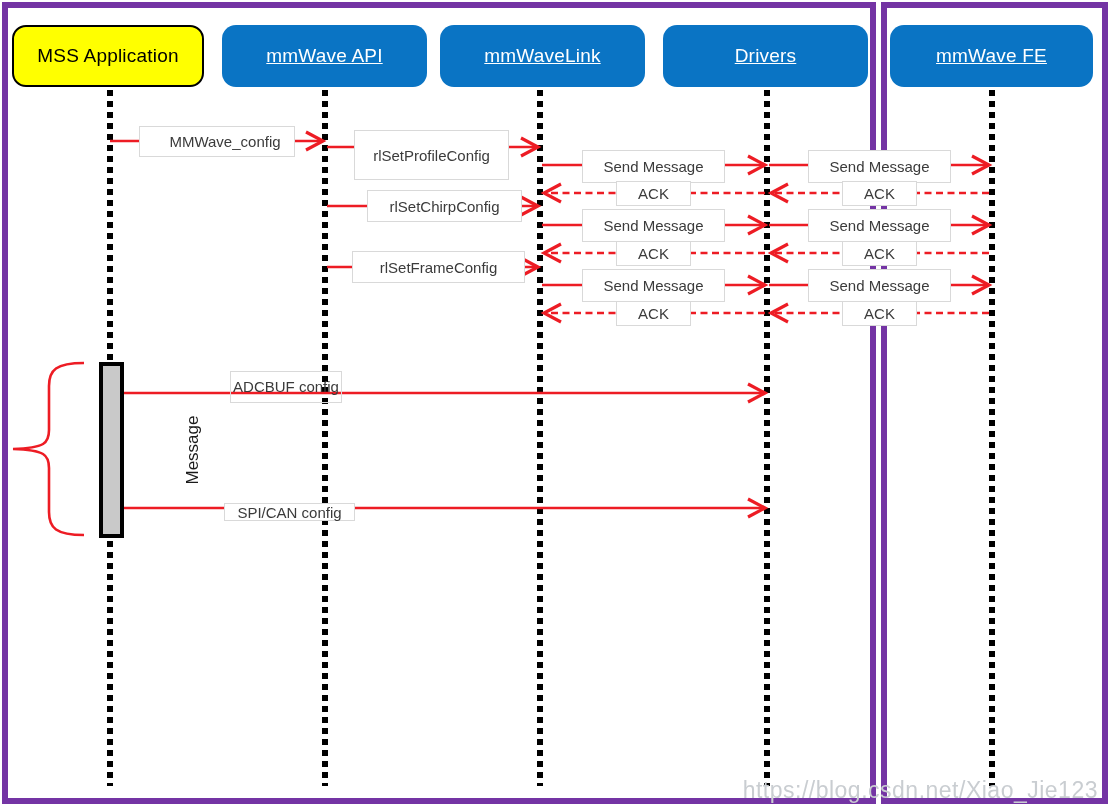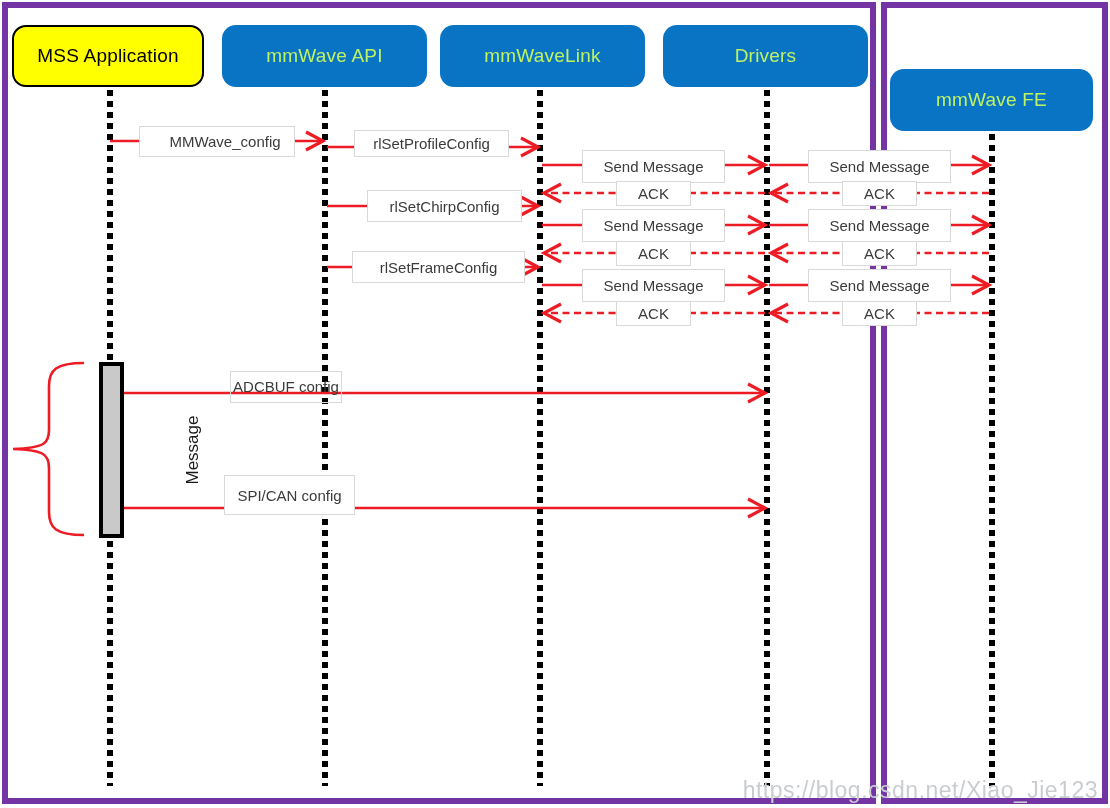--- a/index.html
+++ b/index.html
@@ -10,21 +10,21 @@
   .frame{position:absolute;border:6px solid #7434A4;background:transparent;z-index:1;}
   .frame.left{left:2px;top:2px;width:874px;height:802px;box-sizing:border-box;}
   .frame.right{left:881px;top:2px;width:227px;height:802px;box-sizing:border-box;}
 
   .pbox{
     position:absolute;top:25px;height:62px;border-radius:14px;z-index:3;
     display:flex;align-items:center;justify-content:center;
     font-size:19px;letter-spacing:.2px;box-sizing:border-box;
   }
   .pbox.yellow{background:#FFFF00;border:2px solid #000;color:#000;}
-  .pbox.blue{background:#0A74C4;color:#bef264;}
+  .pbox.blue{background:#0A74C4;color:#ffffff;text-decoration:underline;}
 
   .lifeline{
     position:absolute;top:90px;height:696px;width:6px;z-index:2;
     background:repeating-linear-gradient(to bottom,#000 0 6px,transparent 6px 11px);
   }
   .arrow-layer{position:absolute;left:0;top:0;z-index:4;}
   .ln{stroke:#ED1C24;stroke-width:2.6;fill:none;}
   .ln.dash{stroke-dasharray:7 4.5;}
   .hd{stroke:#ED1C24;stroke-width:3.2;fill:none;}
   .brace{stroke:#ED1C24;stroke-width:2.6;fill:none;}
@@ -63,21 +63,21 @@
   </div>
   <div class="pbox blue" style="left:222px;width:205px;">
     <span>mmWave API</span>
   </div>
   <div class="pbox blue" style="left:663px;width:205px;">
     <span>Drivers</span>
   </div>
   <div class="pbox blue" style="left:440px;width:205px;">
     <span>mmWaveLink</span>
   </div>
-  <div class="pbox blue" style="left:890px;width:203px;margin-top:44px;">
+  <div class="pbox blue" style="left:890px;width:203px;">
     <span>mmWave FE</span>
   </div>
 
   <div class="lifeline" style="left:107px;"></div>
   <div class="lifeline" style="left:322px;"></div>
   <div class="lifeline" style="left:537px;"></div>
   <div class="lifeline" style="left:764px;"></div>
   <div class="lifeline" style="left:989px;"></div>
 
   <svg class="arrow-layer" width="1110" height="808" viewBox="0 0 1110 808">
@@ -152,41 +152,41 @@
     <g>
       <path class="ln" d="M123 508 H762"></path>
         <path class="hd" d="M748 499 L765 508 L748 517"></path>
     </g>
     <g>
       <path class="brace" d="M84 363 C56 363 49 370 49 386 L49 430 C49 443 45 448 13 449 C45 450 49 455 49 468 L49 512 C49 528 56 535 84 535"></path>
     </g>
   </svg>
 
   <div class="msg" style="left:139px;top:126px;width:156px;height:31px;padding-left:16px;">MMWave_config</div>
-  <div class="msg" style="left:354px;top:130px;width:155px;height:27px;">rlSetProfileConfig</div>
+  <div class="msg" style="left:354px;top:130px;width:155px;height:50px;">rlSetProfileConfig</div>
   <div class="msg" style="left:367px;top:190px;width:155px;height:32px;">rlSetChirpConfig</div>
   <div class="msg" style="left:352px;top:251px;width:173px;height:32px;">rlSetFrameConfig</div>
 
   <div class="msg" style="left:582px;top:150px;width:143px;height:33px;">Send Message</div>
   <div class="msg" style="left:808px;top:150px;width:143px;height:33px;">Send Message</div>
   <div class="msg" style="left:616px;top:181px;width:75px;height:25px;">ACK</div>
   <div class="msg" style="left:842px;top:181px;width:75px;height:25px;">ACK</div>
 
   <div class="msg" style="left:582px;top:209px;width:143px;height:33px;">Send Message</div>
   <div class="msg" style="left:808px;top:209px;width:143px;height:33px;">Send Message</div>
   <div class="msg" style="left:616px;top:241px;width:75px;height:25px;">ACK</div>
   <div class="msg" style="left:842px;top:241px;width:75px;height:25px;">ACK</div>
 
   <div class="msg" style="left:582px;top:269px;width:143px;height:33px;">Send Message</div>
   <div class="msg" style="left:808px;top:269px;width:143px;height:33px;">Send Message</div>
   <div class="msg" style="left:616px;top:301px;width:75px;height:25px;">ACK</div>
   <div class="msg" style="left:842px;top:301px;width:75px;height:25px;">ACK</div>
 
   <div class="msg clear" style="left:230px;top:371px;width:112px;height:32px;">ADCBUF config</div>
-  <div class="msg" style="left:224px;top:475px;width:131px;height:40px;">SPI/CAN config</div>
+  <div class="msg" style="left:224px;top:503px;width:131px;height:18px;">SPI/CAN config</div>
 
   <div class="activation"></div>
 
   <div class="annotation">
     <div>Process  CONFIG</div>
     <div>Message</div>
   </div>
 
   <div class="watermark">https://blog.csdn.net/Xiao_Jie123</div>
 

